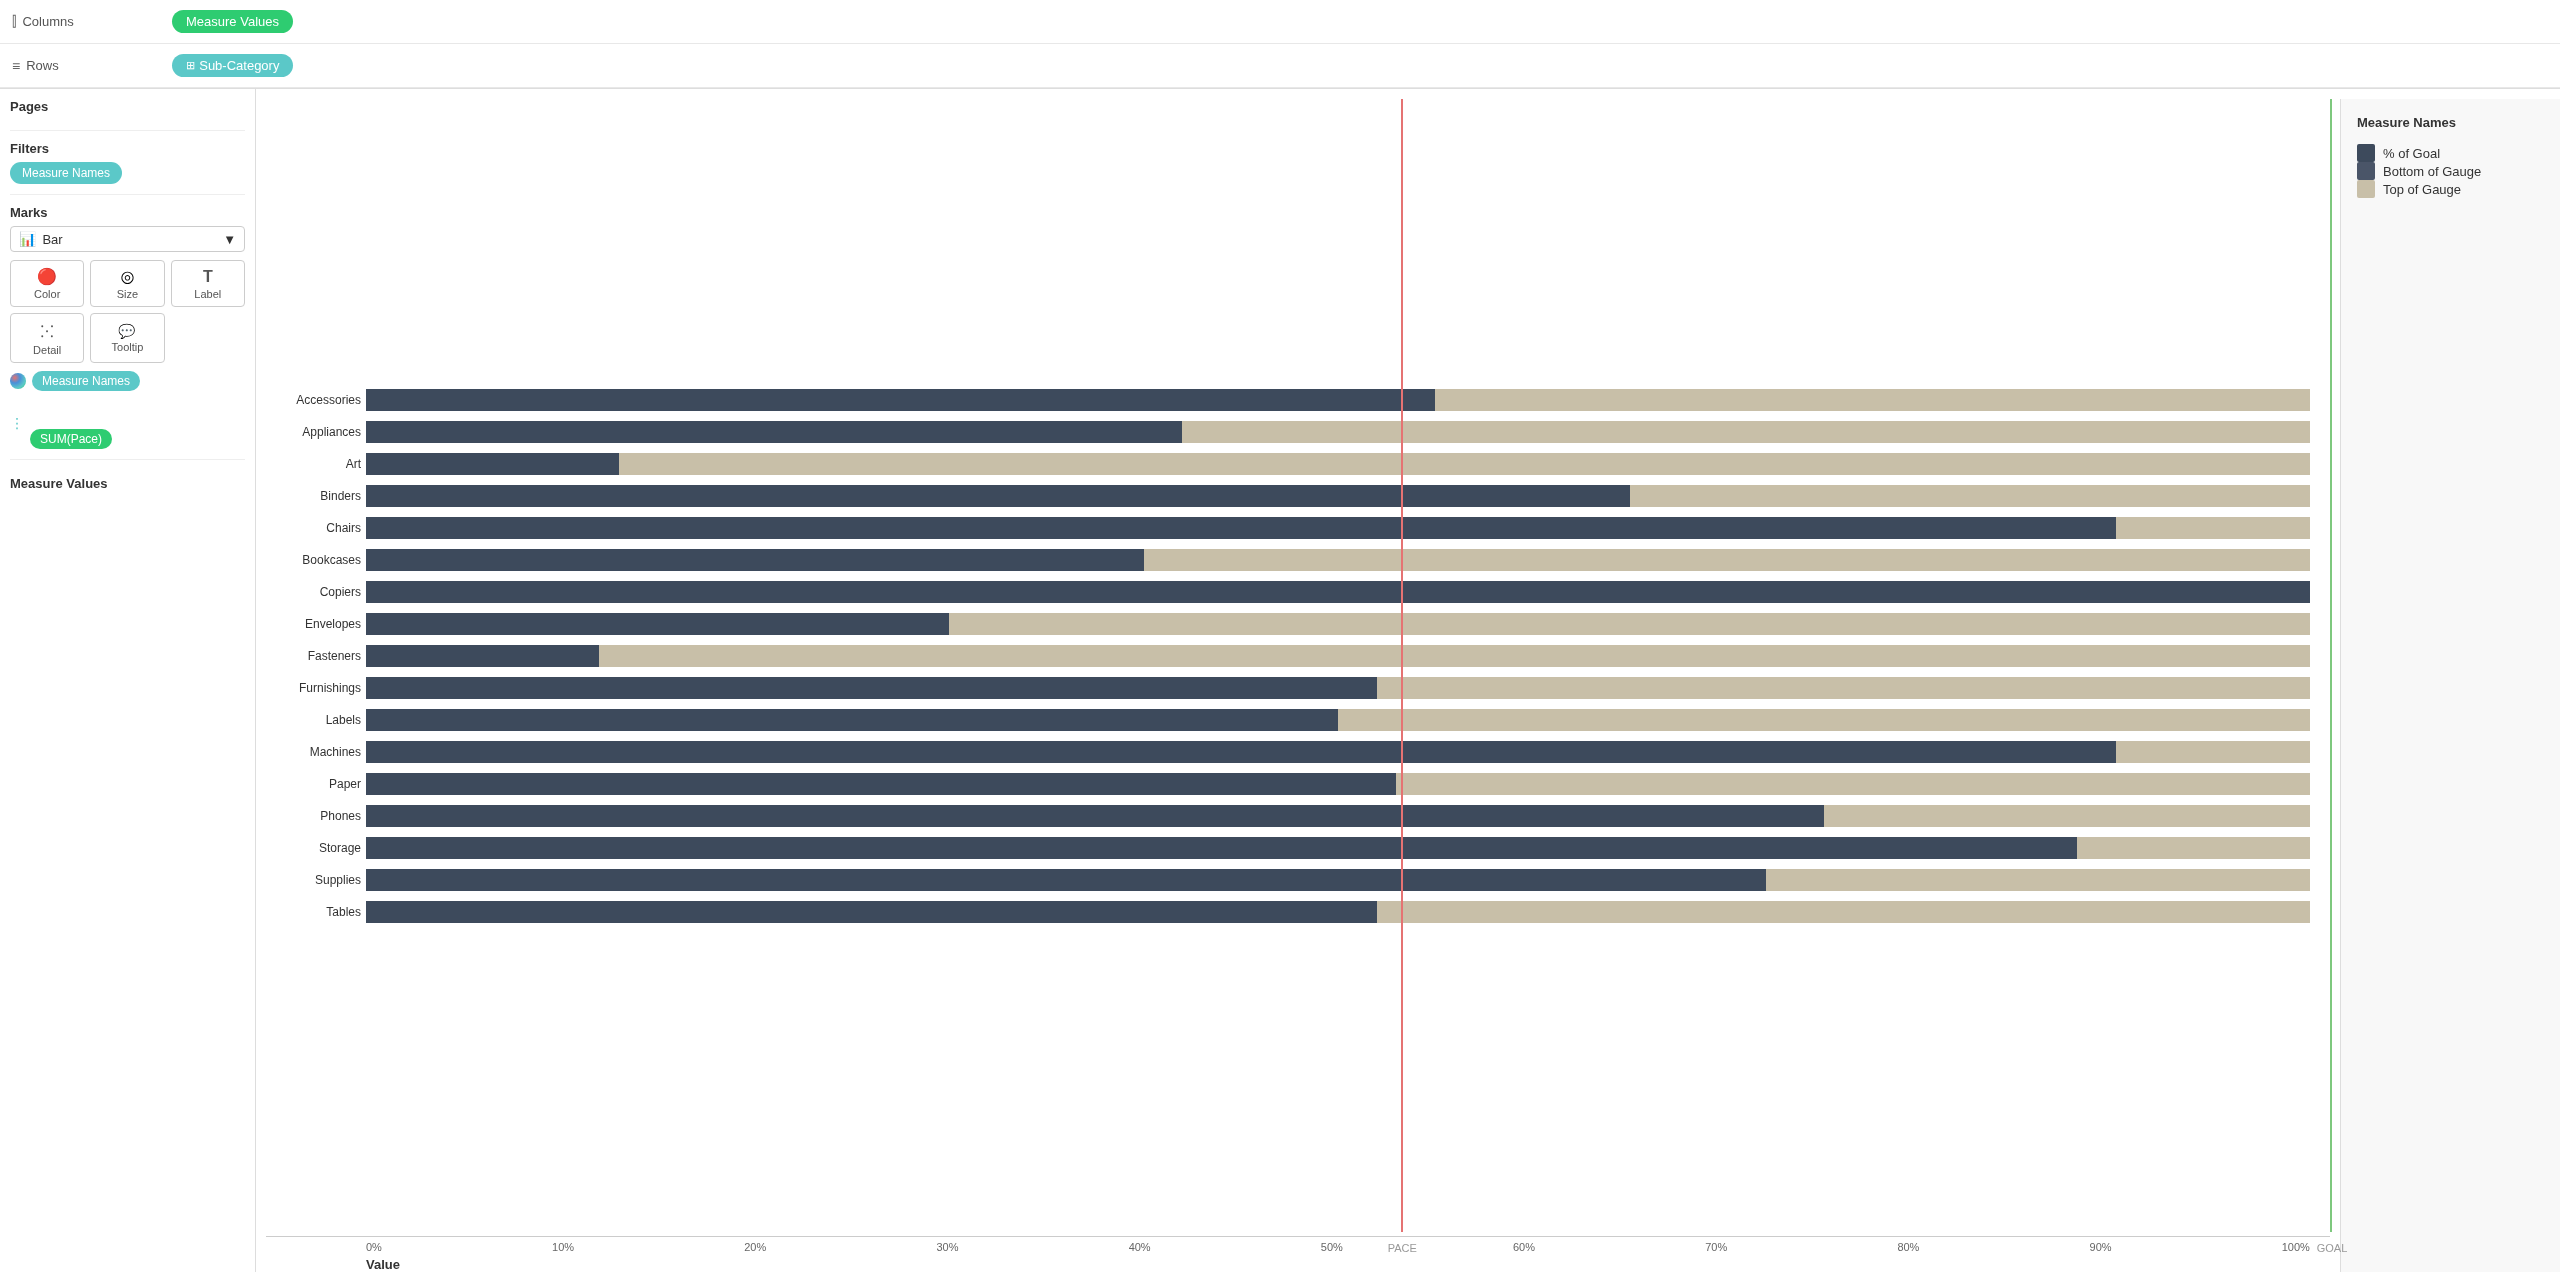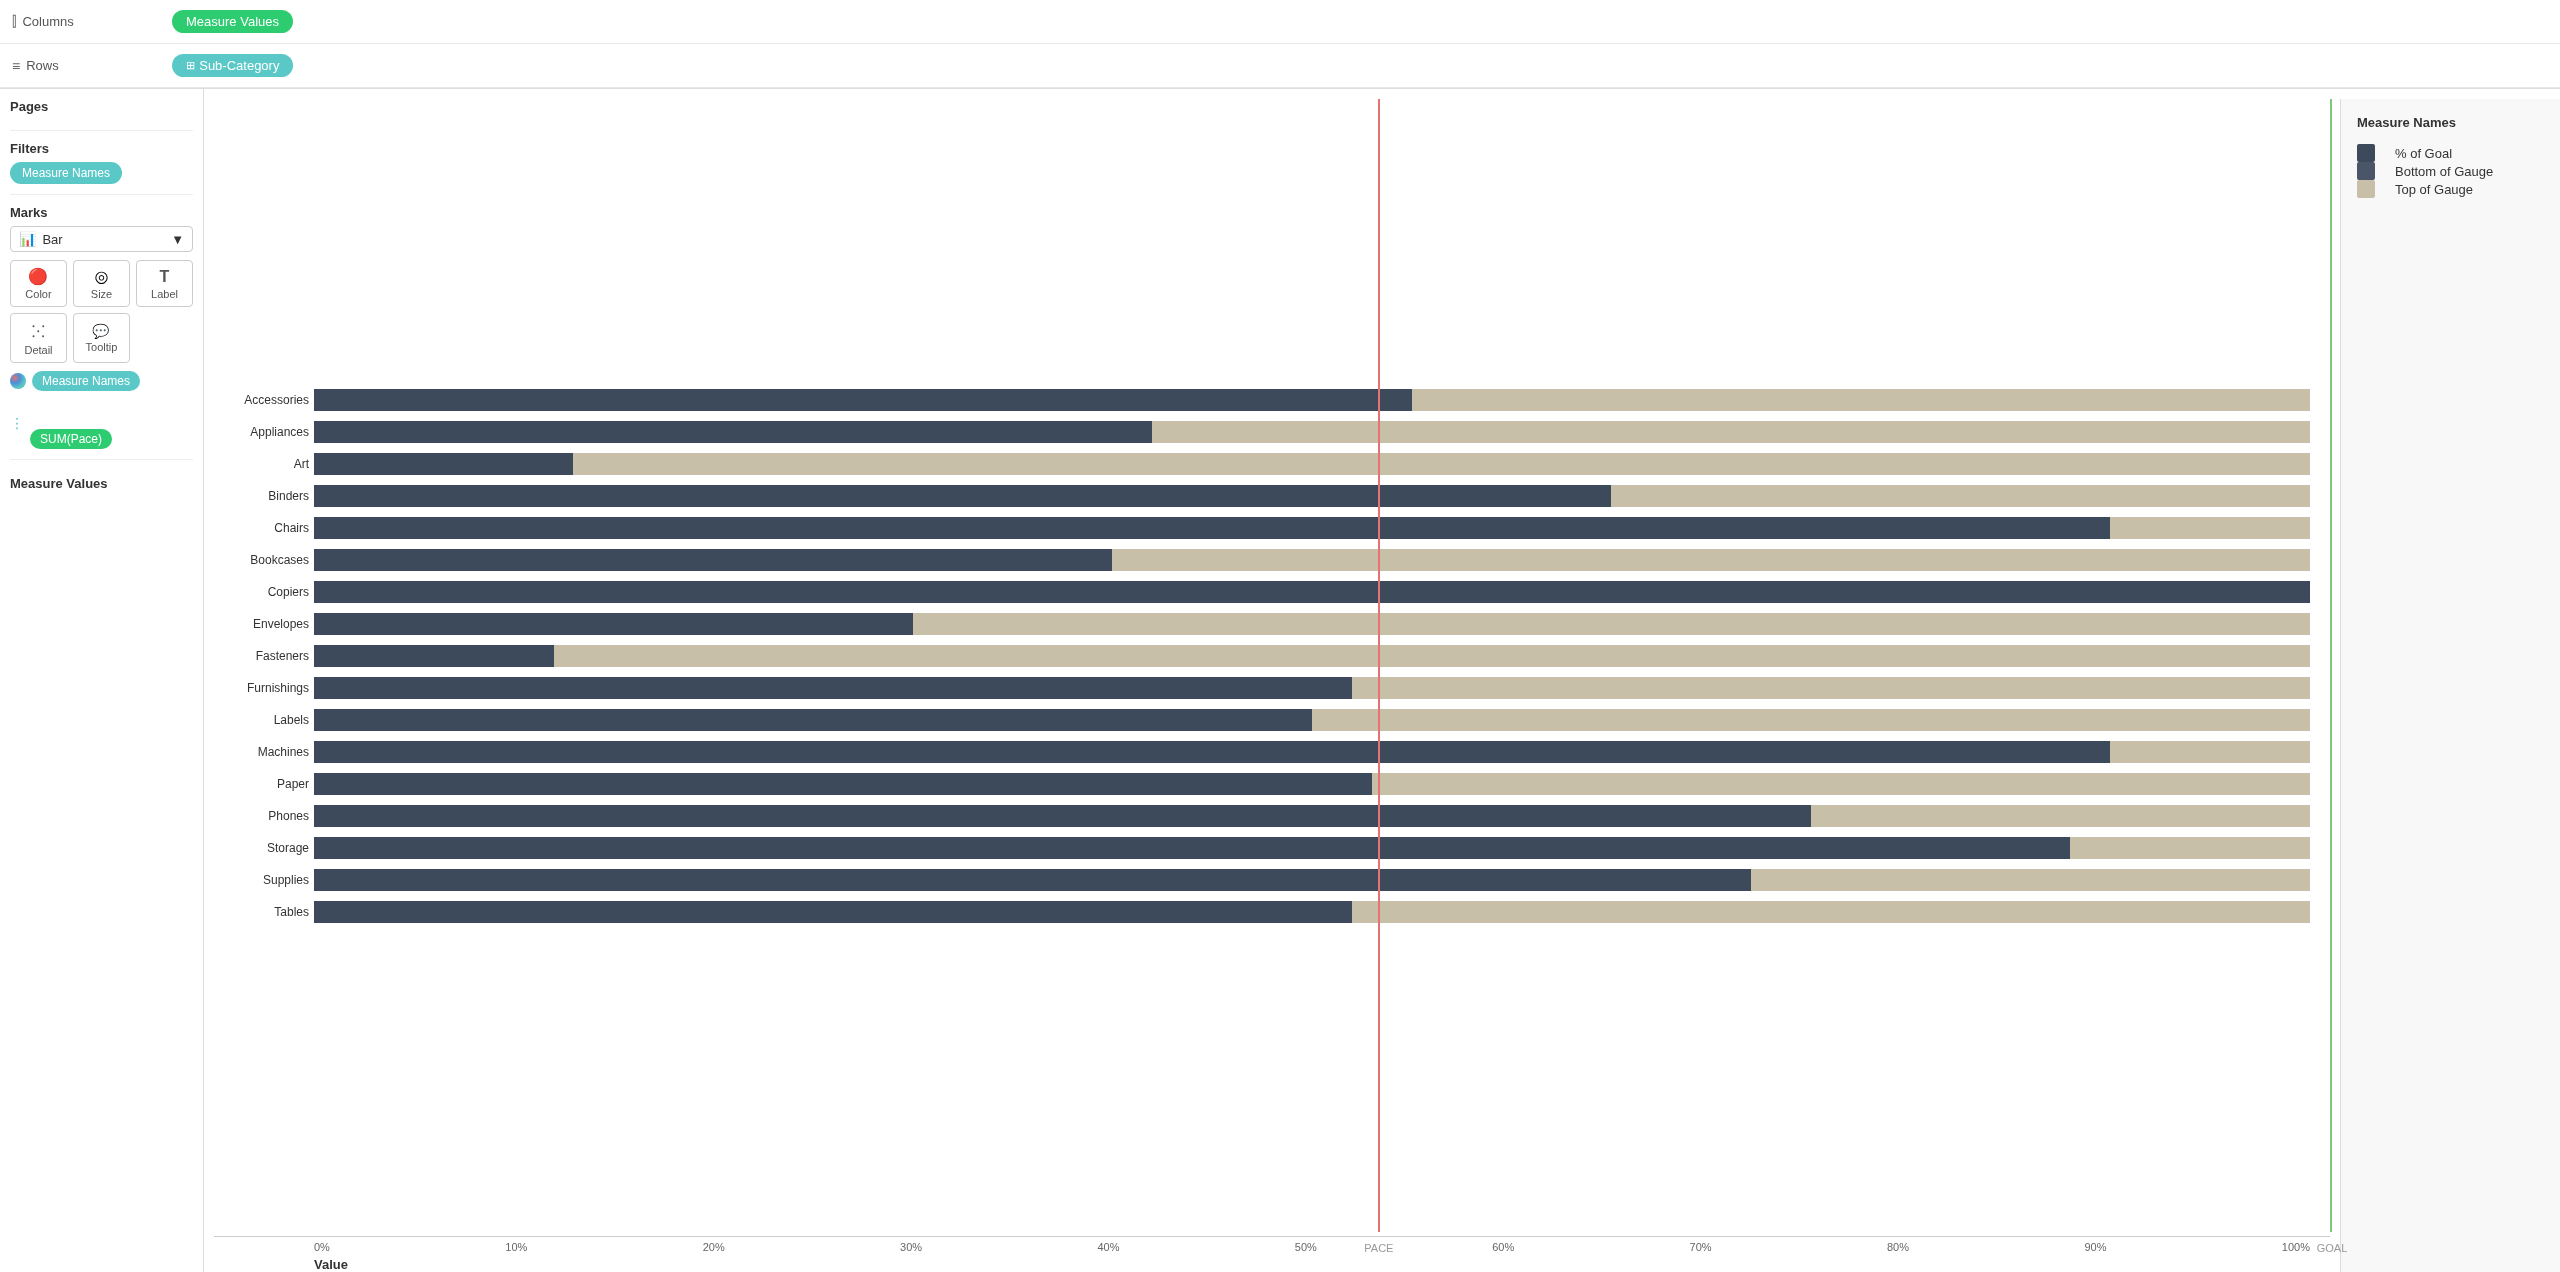--- a/index.html
+++ b/index.html
@@ -9,21 +9,21 @@
     .shelf-row { display: flex; align-items: center; padding: 6px 12px; border-bottom: 1px solid #e8e8e8; min-height: 44px; }
     .shelf-label { color: #555; font-size: 13px; display: flex; align-items: center; gap: 6px; width: 160px; }
     .shelf-icon { color: #666; font-size: 14px; }
     .pill { display: inline-flex; align-items: center; padding: 4px 14px; border-radius: 14px; color: #fff; font-size: 13px; font-weight: 500; cursor: pointer; }
     .pill-green { background: #2ecc71; }
     .pill-teal { background: #5bc8c8; }
 
     .main-content { display: flex; flex: 1; overflow: hidden; }
 
     
-    .sidebar { width: 204px; background: #fff; border-right: 1px solid #ddd; display: flex; flex-direction: column; overflow-y: auto; padding: 10px; gap: 10px; }
+    .sidebar { width: 256px; background: #fff; border-right: 1px solid #ddd; display: flex; flex-direction: column; overflow-y: auto; padding: 10px; gap: 10px; }
     .sidebar-section-title { font-size: 13px; color: #333; font-weight: 600; margin-bottom: 6px; }
     .sidebar-section { border-bottom: 1px solid #eee; padding-bottom: 10px; }
     .marks-type-row { display: flex; align-items: center; border: 1px solid #ccc; border-radius: 4px; padding: 4px 8px; justify-content: space-between; cursor: pointer; }
     .marks-type-row span { font-size: 13px; color: #333; }
     .marks-grid { display: grid; grid-template-columns: 1fr 1fr 1fr; gap: 6px; margin-top: 8px; }
     .marks-item { display: flex; flex-direction: column; align-items: center; justify-content: center; cursor: pointer; border: 1px solid #ccc; border-radius: 4px; padding: 6px 4px; gap: 2px; }
     .marks-item-label { font-size: 11px; color: #555; }
     .measure-values-section { padding-top: 6px; }
     .agg-pill { background: #2ecc71; color: #fff; border-radius: 14px; padding: 4px 14px; font-size: 12px; display: inline-block; margin-top: 5px; cursor: pointer; width: 100%; text-align: center; }
 
@@ -43,21 +43,21 @@
     .ref-line-goal { position: absolute; top: 0; bottom: 0; width: 2px; background: #7ec87e; z-index: 10; }
     .ref-label { position: absolute; bottom: -4px; font-size: 11px; color: #999; transform: translateX(-50%); }
 
     .x-axis { display: flex; justify-content: space-between; padding: 4px 0 0 100px; padding-right: 20px; border-top: 1px solid #ccc; margin-top: 4px; }
     .x-axis-label { font-size: 11px; color: #666; }
     .x-axis-title { font-size: 13px; color: #333; margin-top: 4px; font-weight: 600; padding-left: 100px; }
 
     
     .legend { width: 220px; background: #f8f8f8; border-left: 1px solid #ddd; padding: 16px; display: flex; flex-direction: column; gap: 6px; }
     .legend-title { font-size: 13px; color: #333; font-weight: 600; margin-bottom: 8px; }
-    .legend-item { display: flex; align-items: center; gap: 20px; font-size: 13px; color: #333; }
+    .legend-item { display: flex; align-items: center; gap: 8px; font-size: 13px; color: #333; }
     .legend-swatch { width: 18px; height: 18px; display: inline-block; border-radius: 2px; flex-shrink: 0; }
     .legend-swatch-dark { background: #3d4a5c; }
     .legend-swatch-mid { background: #4a5568; }
     .legend-swatch-light { background: #c8bfa8; }
 
     .chevron { font-size: 10px; color: #666; }
 
     .filter-section { padding-bottom: 10px; }
   </style>
 </head>

